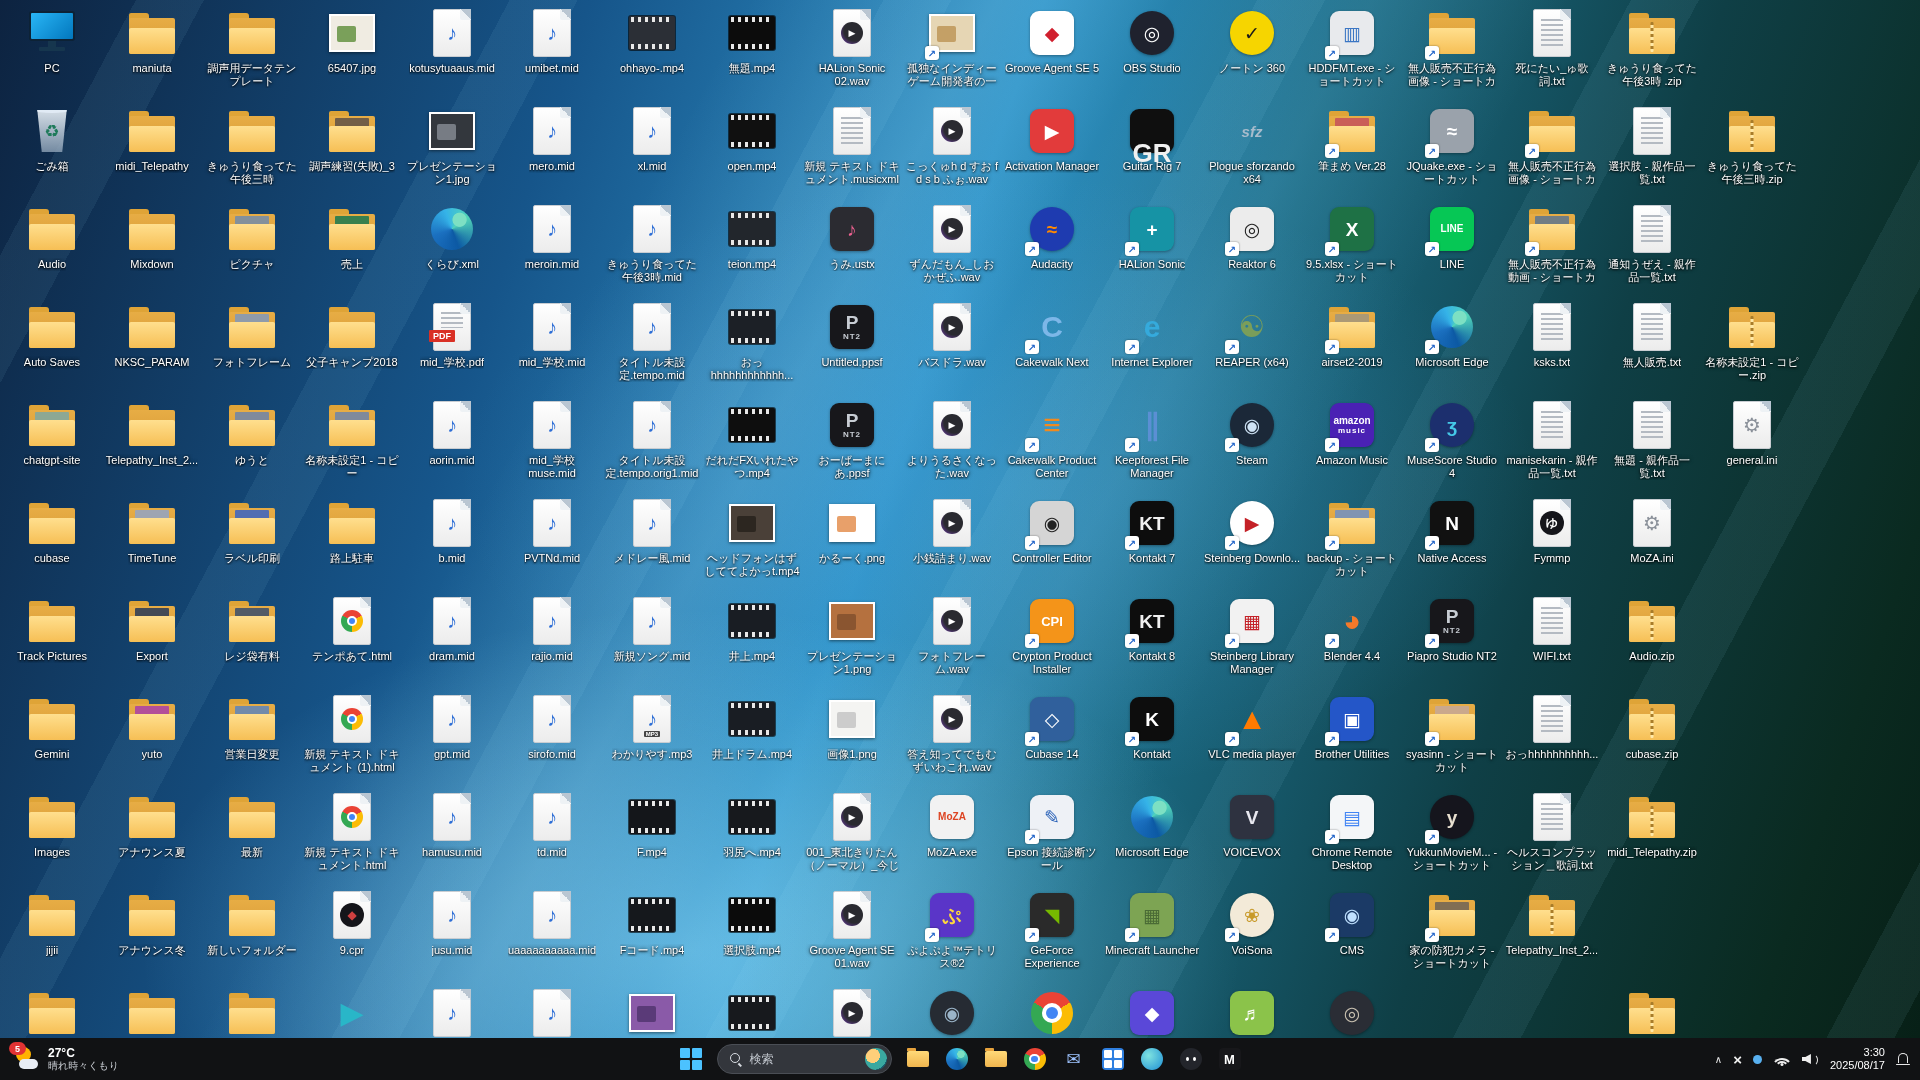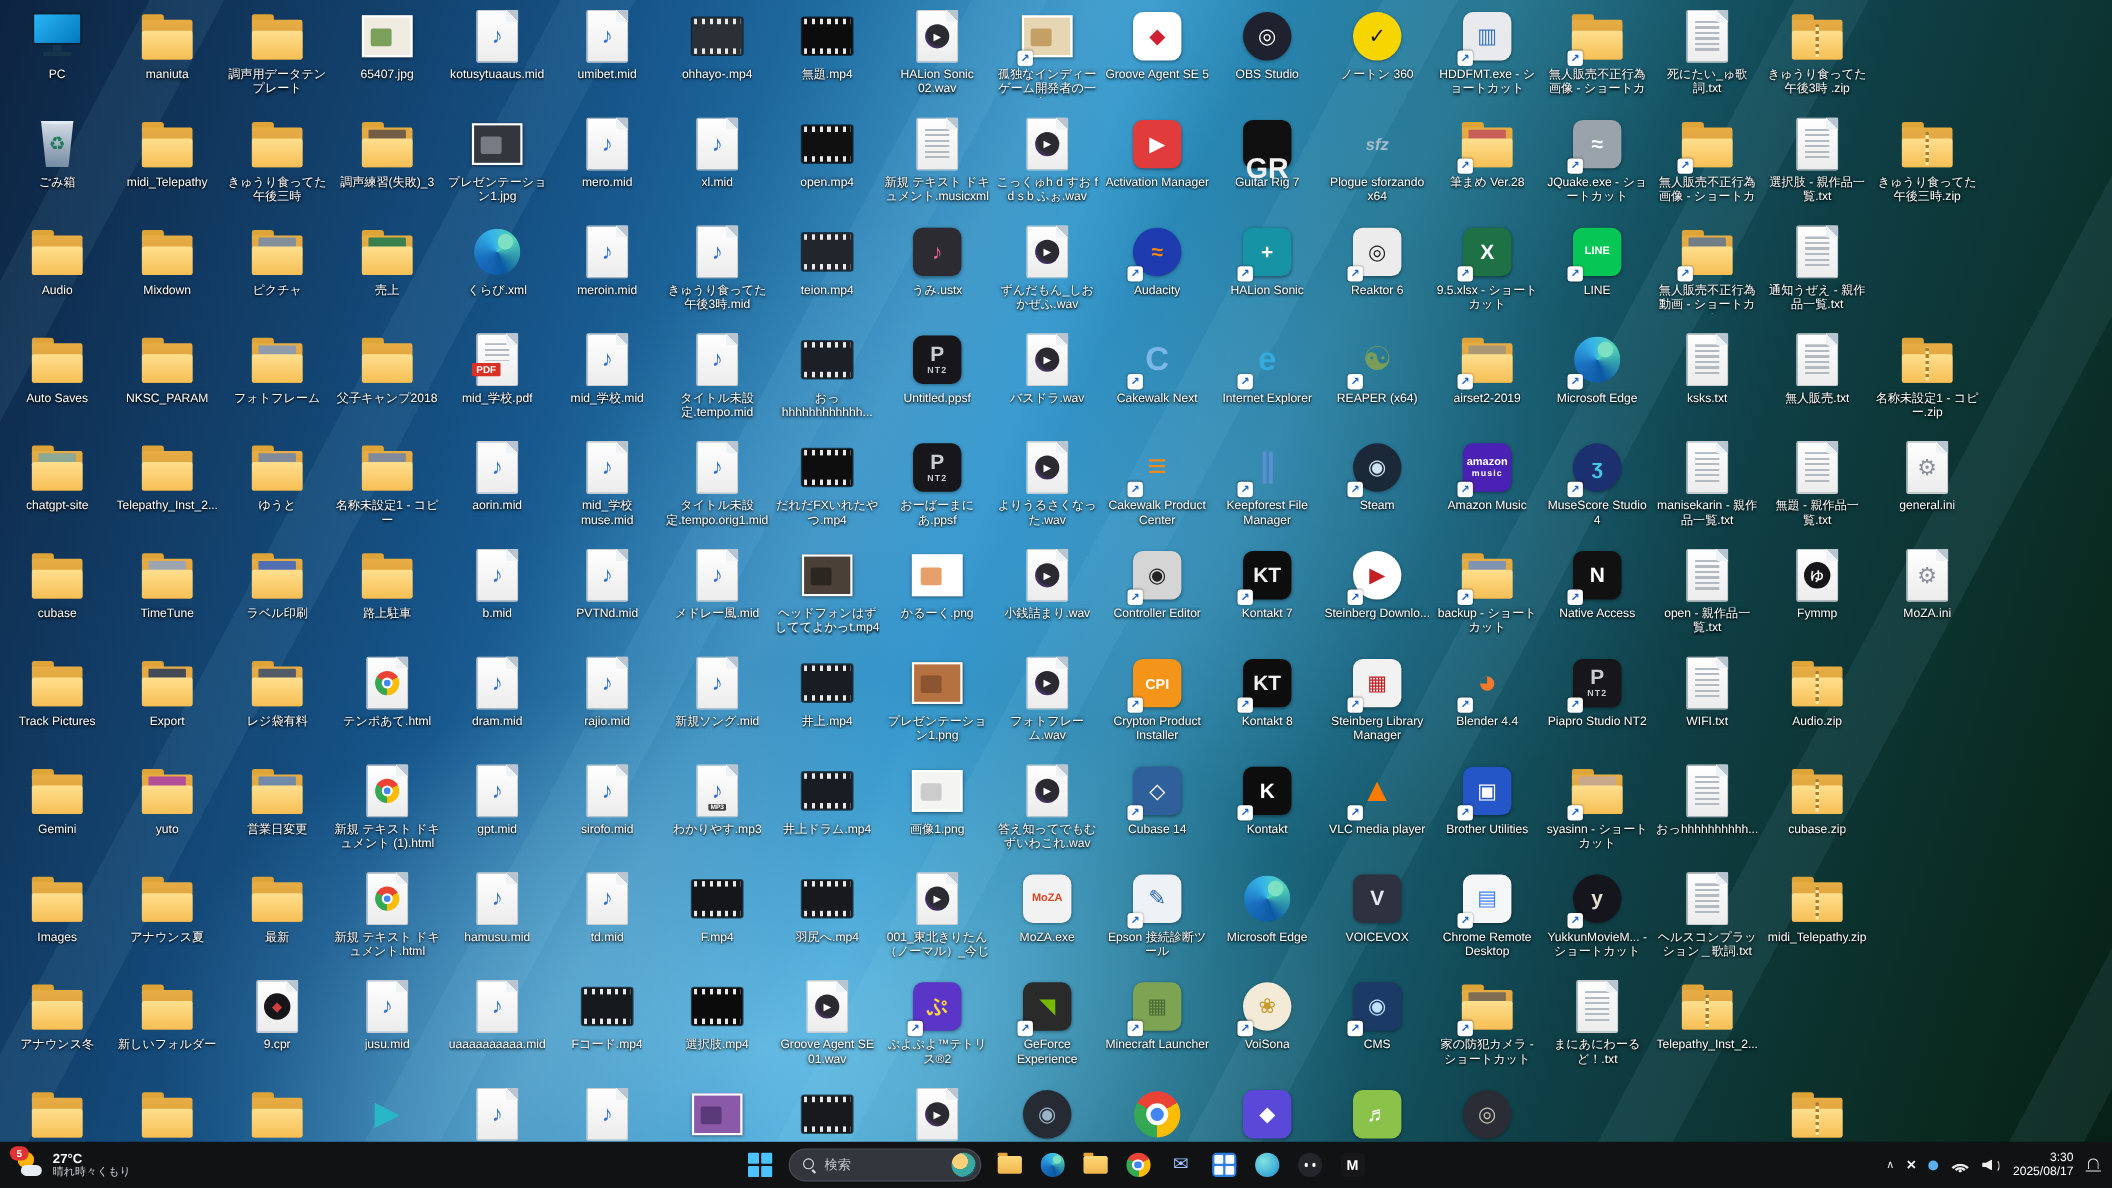--- a/index.html
+++ b/index.html
@@ -1106,29 +1106,20 @@
             <b style="font-size: 19px;">N</b>
           </div>
           <b class="sc">↗</b>
         </div>
         <div class="lbl">Native Access</div>
       </div>
       <div class="cell">
         <div class="ico">
           <div class="page">
             <i class="fold"></i>
-            <i class="tlines"></i>
-          </div>
-        </div>
-        <div class="lbl">open - 親作品一覧.txt</div>
-      </div>
-      <div class="cell">
-        <div class="ico">
-          <div class="page">
-            <i class="fold"></i>
             <span class="pbadge">
               <b style="color:#ffffff">ゆ</b>
             </span>
           </div>
         </div>
         <div class="lbl">Fymmp</div>
       </div>
       <div class="cell">
         <div class="ico">
           <div class="page">
@@ -1626,20 +1617,30 @@
     </div>
     <div class="drow">
       <div class="cell">
         <div class="ico">
           <div class="fol">
             <i class="fol-tab"></i>
             <i class="fol-back"></i>
             <i class="fol-front"></i>
           </div>
         </div>
+        <div class="lbl">jijii</div>
+      </div>
+      <div class="cell">
+        <div class="ico">
+          <div class="fol">
+            <i class="fol-tab"></i>
+            <i class="fol-back"></i>
+            <i class="fol-front"></i>
+          </div>
+        </div>
         <div class="lbl">アナウンス冬</div>
       </div>
       <div class="cell">
         <div class="ico">
           <div class="fol">
             <i class="fol-tab"></i>
             <i class="fol-back"></i>
             <i class="fol-front"></i>
           </div>
         </div>
@@ -1750,29 +1751,20 @@
         <div class="ico">
           <div class="fol">
             <i class="fol-tab"></i>
             <i class="fol-back"></i>
             <i class="fol-thumb" style="background:#7a6a55"></i>
             <i class="fol-front"></i>
           </div>
           <b class="sc">↗</b>
         </div>
         <div class="lbl">家の防犯カメラ - ショートカット</div>
-      </div>
-      <div class="cell">
-        <div class="ico">
-          <div class="page">
-            <i class="fold"></i>
-            <i class="tlines"></i>
-          </div>
-        </div>
-        <div class="lbl">まにあにわーるど！.txt</div>
       </div>
       <div class="cell">
         <div class="ico">
           <div class="fol">
             <i class="fol-tab"></i>
             <i class="fol-back"></i>
             <i class="fol-front"></i>
             <i class="fol-zip"></i>
           </div>
         </div>

